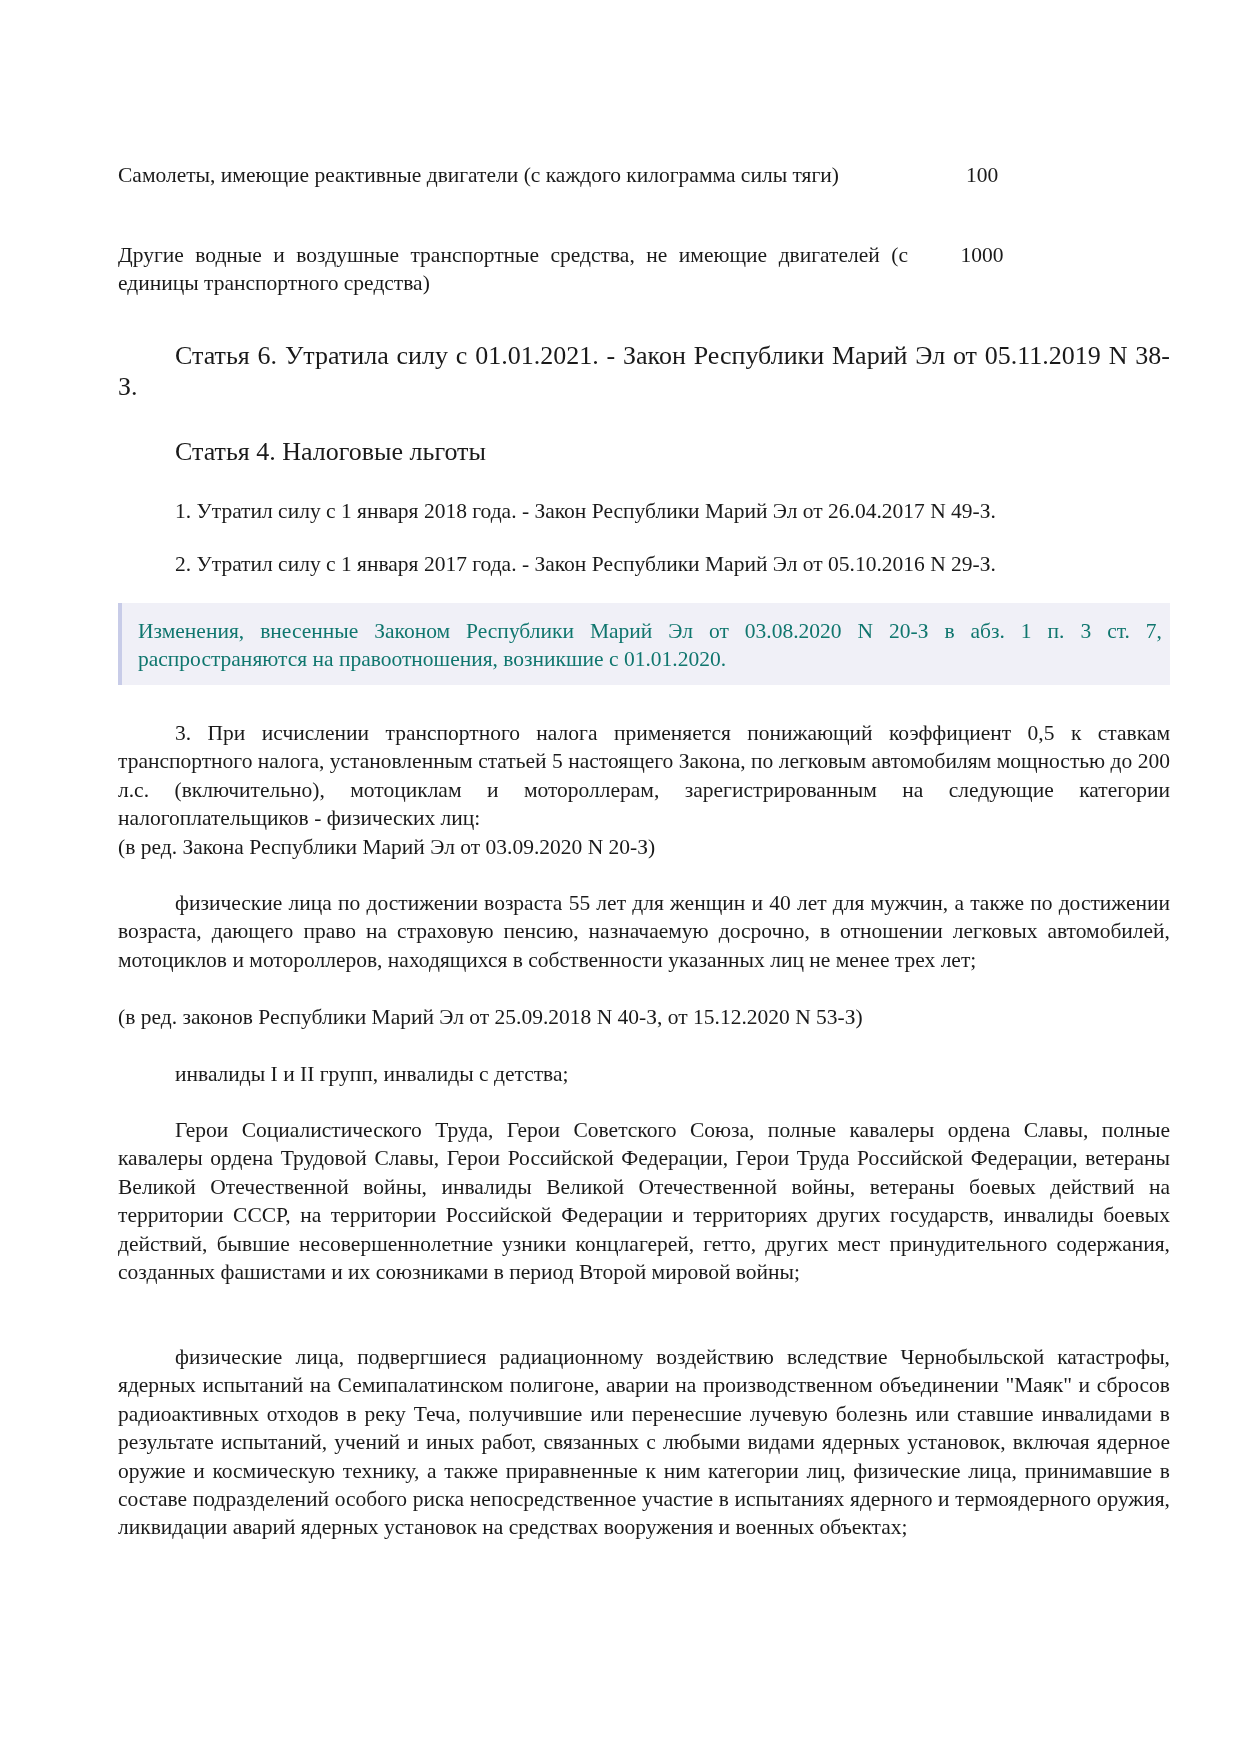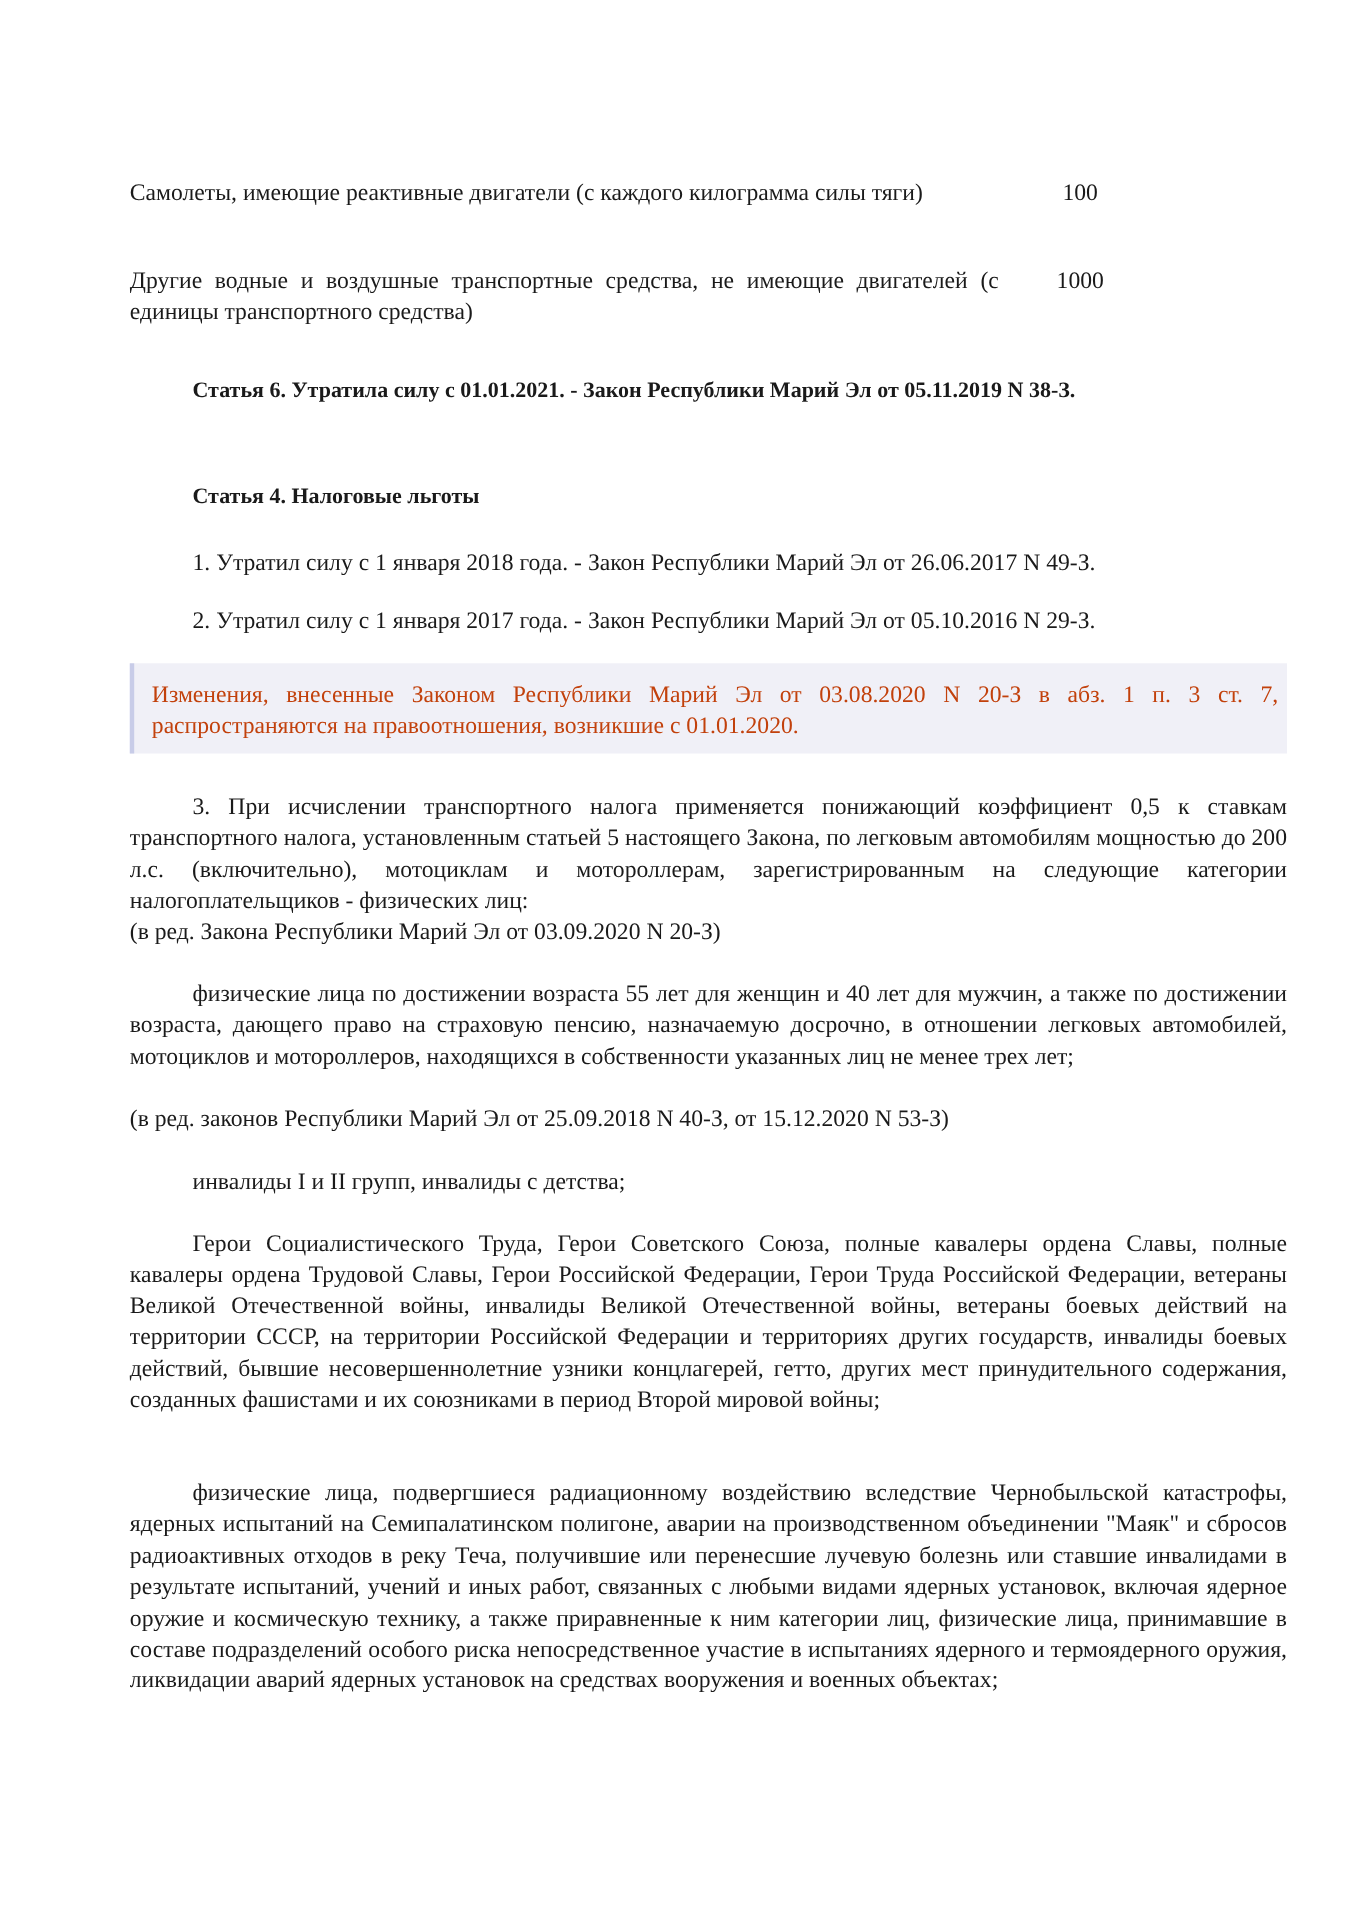--- a/index.html
+++ b/index.html
@@ -4,45 +4,45 @@
 <style>
   html, body { margin: 0; padding: 0; background: #ffffff; }
   body { width: 1240px; height: 1754px; position: relative; overflow: hidden;
          font-family: "Liberation Serif", "DejaVu Serif", serif; color: #1a1a1a; }
   .page { position: absolute; left: 0; top: 0; width: 1240px; height: 1688px; }
   .p { position: absolute; left: 118px; width: 1052px; font-size: 21.5px; line-height: 28.4px; text-align: justify; }
   .ind { text-indent: 57px; }
   .row { position: absolute; left: 118px; width: 1052px; font-size: 21.5px; line-height: 28.4px; }
   .row .desc { position: absolute; left: 0; width: 790px; text-align: justify; }
   .row .val { position: absolute; left: 764px; width: 200px; text-align: center; }
-  .h { position: absolute; left: 118px; width: 1052px; font-weight: bold; font-size: 20px; line-height: 31px; text-align: justify; }
+  .h { position: absolute; left: 118px; width: 1052px; font-weight: normal; font-size: 26px; line-height: 31px; text-align: justify; }
   .note { position: absolute; left: 118px; top: 603px; width: 1052px; height: 82px;
           background: #f0f0f7; border-left: 4px solid #c8cce8; box-sizing: border-box; }
-  .note span { position: absolute; left: 16px; top: 14px; width: 1024px; font-size: 21.5px; line-height: 28.4px; color: #c2410c; text-align: justify; }
+  .note span { position: absolute; left: 16px; top: 14px; width: 1024px; font-size: 21.5px; line-height: 28.4px; color: #0f766e; text-align: justify; }
 </style>
 </head>
 <body>
 
 <div class="page">
 
   <div class="row" style="top:161px;height:60px;">
     <div class="desc">Самолеты, имеющие реактивные двигатели (с каждого килограмма силы тяги)</div>
     <div class="val">100</div>
   </div>
 
   <div class="row" style="top:241px;height:60px;">
     <div class="desc">Другие водные и воздушные транспортные средства, не имеющие двигателей (с единицы транспортного средства)</div>
     <div class="val">1000</div>
   </div>
 
   <div class="h ind" style="top:340px;">Статья 6. Утратила силу с 01.01.2021. - Закон Республики Марий Эл от 05.11.2019 N 38-З.</div>
 
   <div class="h ind" style="top:436px;">Статья 4. Налоговые льготы</div>
 
-  <div class="p ind" style="top:497px;">1. Утратил силу с 1 января 2018 года. - Закон Республики Марий Эл от 26.06.2017 N 49-З.</div>
+  <div class="p ind" style="top:497px;">1. Утратил силу с 1 января 2018 года. - Закон Республики Марий Эл от 26.04.2017 N 49-З.</div>
   <div class="p ind" style="top:550px;">2. Утратил силу с 1 января 2017 года. - Закон Республики Марий Эл от 05.10.2016 N 29-З.</div>
 
   <div class="note">
     <span>Изменения, внесенные Законом Республики Марий Эл от 03.08.2020 N 20-З в абз. 1 п. 3 ст. 7, распространяются на правоотношения, возникшие с 01.01.2020.</span>
   </div>
 
   <div class="p ind" style="top:719px;">3. При исчислении транспортного налога применяется понижающий коэффициент 0,5 к ставкам транспортного налога, установленным статьей 5 настоящего Закона, по легковым автомобилям мощностью до 200 л.с. (включительно), мотоциклам и мотороллерам, зарегистрированным на следующие категории налогоплательщиков - физических лиц:</div>
   <div class="p" style="top:833px;">(в ред. Закона Республики Марий Эл от 03.09.2020 N 20-З)</div>
 
   <div class="p ind" style="top:889px;">физические лица по достижении возраста 55 лет для женщин и 40 лет для мужчин, а также по достижении возраста, дающего право на страховую пенсию, назначаемую досрочно, в отношении легковых автомобилей, мотоциклов и мотороллеров, находящихся в собственности указанных лиц не менее трех лет;</div>

